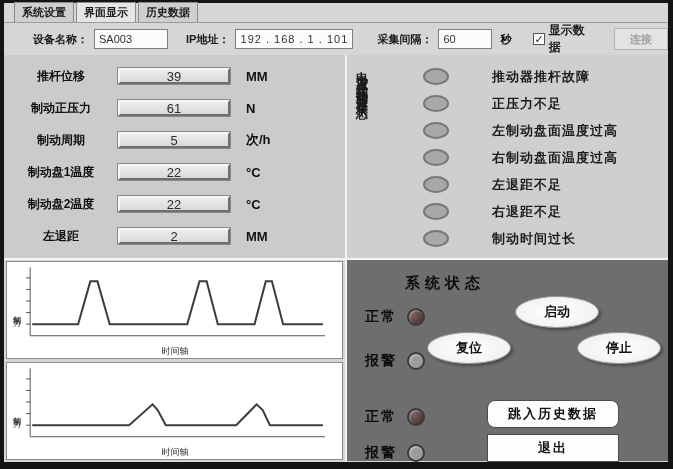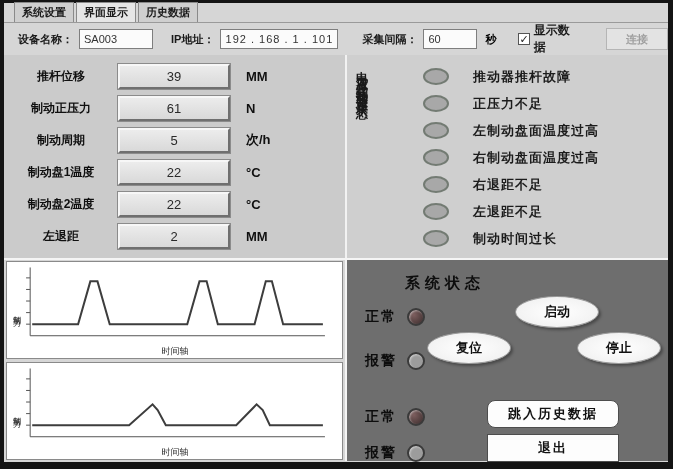--- a/index.html
+++ b/index.html
@@ -6,44 +6,44 @@
   html,body { width:673px; height:469px; }
   body { background:#141414; font-family:"Liberation Sans", sans-serif; position:relative; overflow:hidden; }
   .frame { position:absolute; left:4px; top:3px; width:664px; height:459px; background:#d6d6d6; }
 
   
   .tabbar { height:20px; padding-left:10px; display:flex; align-items:flex-end; border-bottom:1px solid #9a9a9a; background:#d6d6d6; }
   .tab { font-size:11px; font-weight:bold; color:#1c1c1c; padding:2px 7px 2px 7px; border:1px solid #8a8a8a; border-bottom:none; background:#cfcfcf; margin-right:2px; cursor:default; }
   .tab.active { background:#e6e6e6; }
 
   
-  .toolbar { height:32px; display:flex; align-items:center; padding-left:14px; background:#d6d6d6; }
+  .toolbar { height:32px; display:flex; align-items:center; padding-left:29px; background:#d6d6d6; }
   .toolbar .lbl { font-size:11px; font-weight:bold; color:#1a1a1a; white-space:nowrap; }
   .tb-input { height:20px; border:1px solid #7e7e7e; background:#fbfbfb; font-size:11px; color:#333; padding:0 4px; font-family:"Liberation Sans", sans-serif; }
   .device-input { width:74px; margin:0 18px 0 6px; }
   .ip-input { width:118px; margin:0 24px 0 6px; text-align:center; letter-spacing:1px; }
   .interval-input { width:54px; margin:0 8px 0 6px; }
   .unit-sec { font-size:11px; font-weight:bold; margin-right:22px; }
   .chk-wrap { display:flex; align-items:center; margin-right:28px; cursor:default; }
   .chk-box { width:12px; height:12px; border:1px solid #555; background:#fff; font-size:11px; line-height:11px; text-align:center; color:#222; margin-right:4px; }
   .chk-label { font-size:12px; font-weight:bold; color:#1a1a1a; }
   .connect-btn { width:66px; height:22px; border:1px solid #b5b5b5; background:#e3e3e3; color:#9f9f9f; font-size:11px; font-weight:bold; font-family:"Liberation Sans", sans-serif; }
 
   
   .main { display:flex; height:203px; background:#cfcfcf; }
   .left-fields { width:343px; border-right:2px solid #f2f2f2; padding-top:5px; background:#cbcbcb; }
   .field-row { display:flex; align-items:center; height:32px; }
   .field-label { width:114px; text-align:center; font-size:12px; font-weight:bold; color:#101010; }
-  .field-box { width:112px; height:25px; background:linear-gradient(#ececec,#d9d9d9); border:2px solid; border-color:#f7f7f7 #6f6f6f #6f6f6f #f7f7f7; outline:1px solid #8b8b8b; display:flex; align-items:center; justify-content:center; font-size:13px; color:#2a2a2a; }
+  .field-box { width:112px; height:16px; background:linear-gradient(#ececec,#d9d9d9); border:2px solid; border-color:#f7f7f7 #6f6f6f #6f6f6f #f7f7f7; outline:1px solid #8b8b8b; display:flex; align-items:center; justify-content:center; font-size:13px; color:#2a2a2a; }
   .field-unit { margin-left:16px; font-size:13px; font-weight:bold; color:#101010; }
 
   .right-health { flex:1; display:flex; background:#cfcfcf; }
   .vtitle { width:38px; padding-top:6px; writing-mode:vertical-lr; text-orientation:upright; font-size:12px; font-weight:bold; color:#1a1a1a; letter-spacing:3px; text-align:left; margin-left:6px; }
   .alarm-list { flex:1; padding:8px 0 0 32px; }
-  .alarm-row { display:flex; align-items:center; height:27px; }
+  .alarm-row { display:flex; align-items:center; height:27px;gap:19px; }
   .led { width:26px; height:17px; border-radius:50%; background:#a8a8a8; border:2px solid #737b73; }
   .alarm-label { margin-left:24px; font-size:13px; font-weight:bold; color:#1c1c1c; letter-spacing:1px; }
 
   
   .bottom { display:flex; height:203px; border-top:2px solid #f5f5f5; }
   .charts-col { width:343px; border-right:2px solid #f5f5f5; background:#d6d6d6; padding:1px 2px; }
   .chart-panel { height:98px; background:#ffffff; border:1px solid #8a8a8a; margin-bottom:3px; display:flex; padding:2px 14px 0 2px; }
   .chart-ylabel { width:13px; writing-mode:vertical-lr; text-orientation:upright; font-size:8px; color:#333; display:flex; align-items:center; justify-content:center; letter-spacing:1px; }
   .chart-body { flex:1; display:flex; flex-direction:column; }
   .chart-body svg { flex:1; width:100%; }
@@ -137,25 +137,25 @@
         <div class="alarm-row">
           <span class="led"></span>
           <span class="alarm-label">左制动盘面温度过高</span>
         </div>
         <div class="alarm-row">
           <span class="led"></span>
           <span class="alarm-label">右制动盘面温度过高</span>
         </div>
         <div class="alarm-row">
           <span class="led"></span>
+          <span class="alarm-label">左退距不足</span>
+        </div>
+        <div class="alarm-row">
+          <span class="led"></span>
           <span class="alarm-label">右退距不足</span>
-        </div>
-        <div class="alarm-row">
-          <span class="led"></span>
-          <span class="alarm-label">左退距不足</span>
         </div>
         <div class="alarm-row">
           <span class="led"></span>
           <span class="alarm-label">制动时间过长</span>
         </div>
       </div>
     </div>
   </div>
 
   <div class="bottom">

